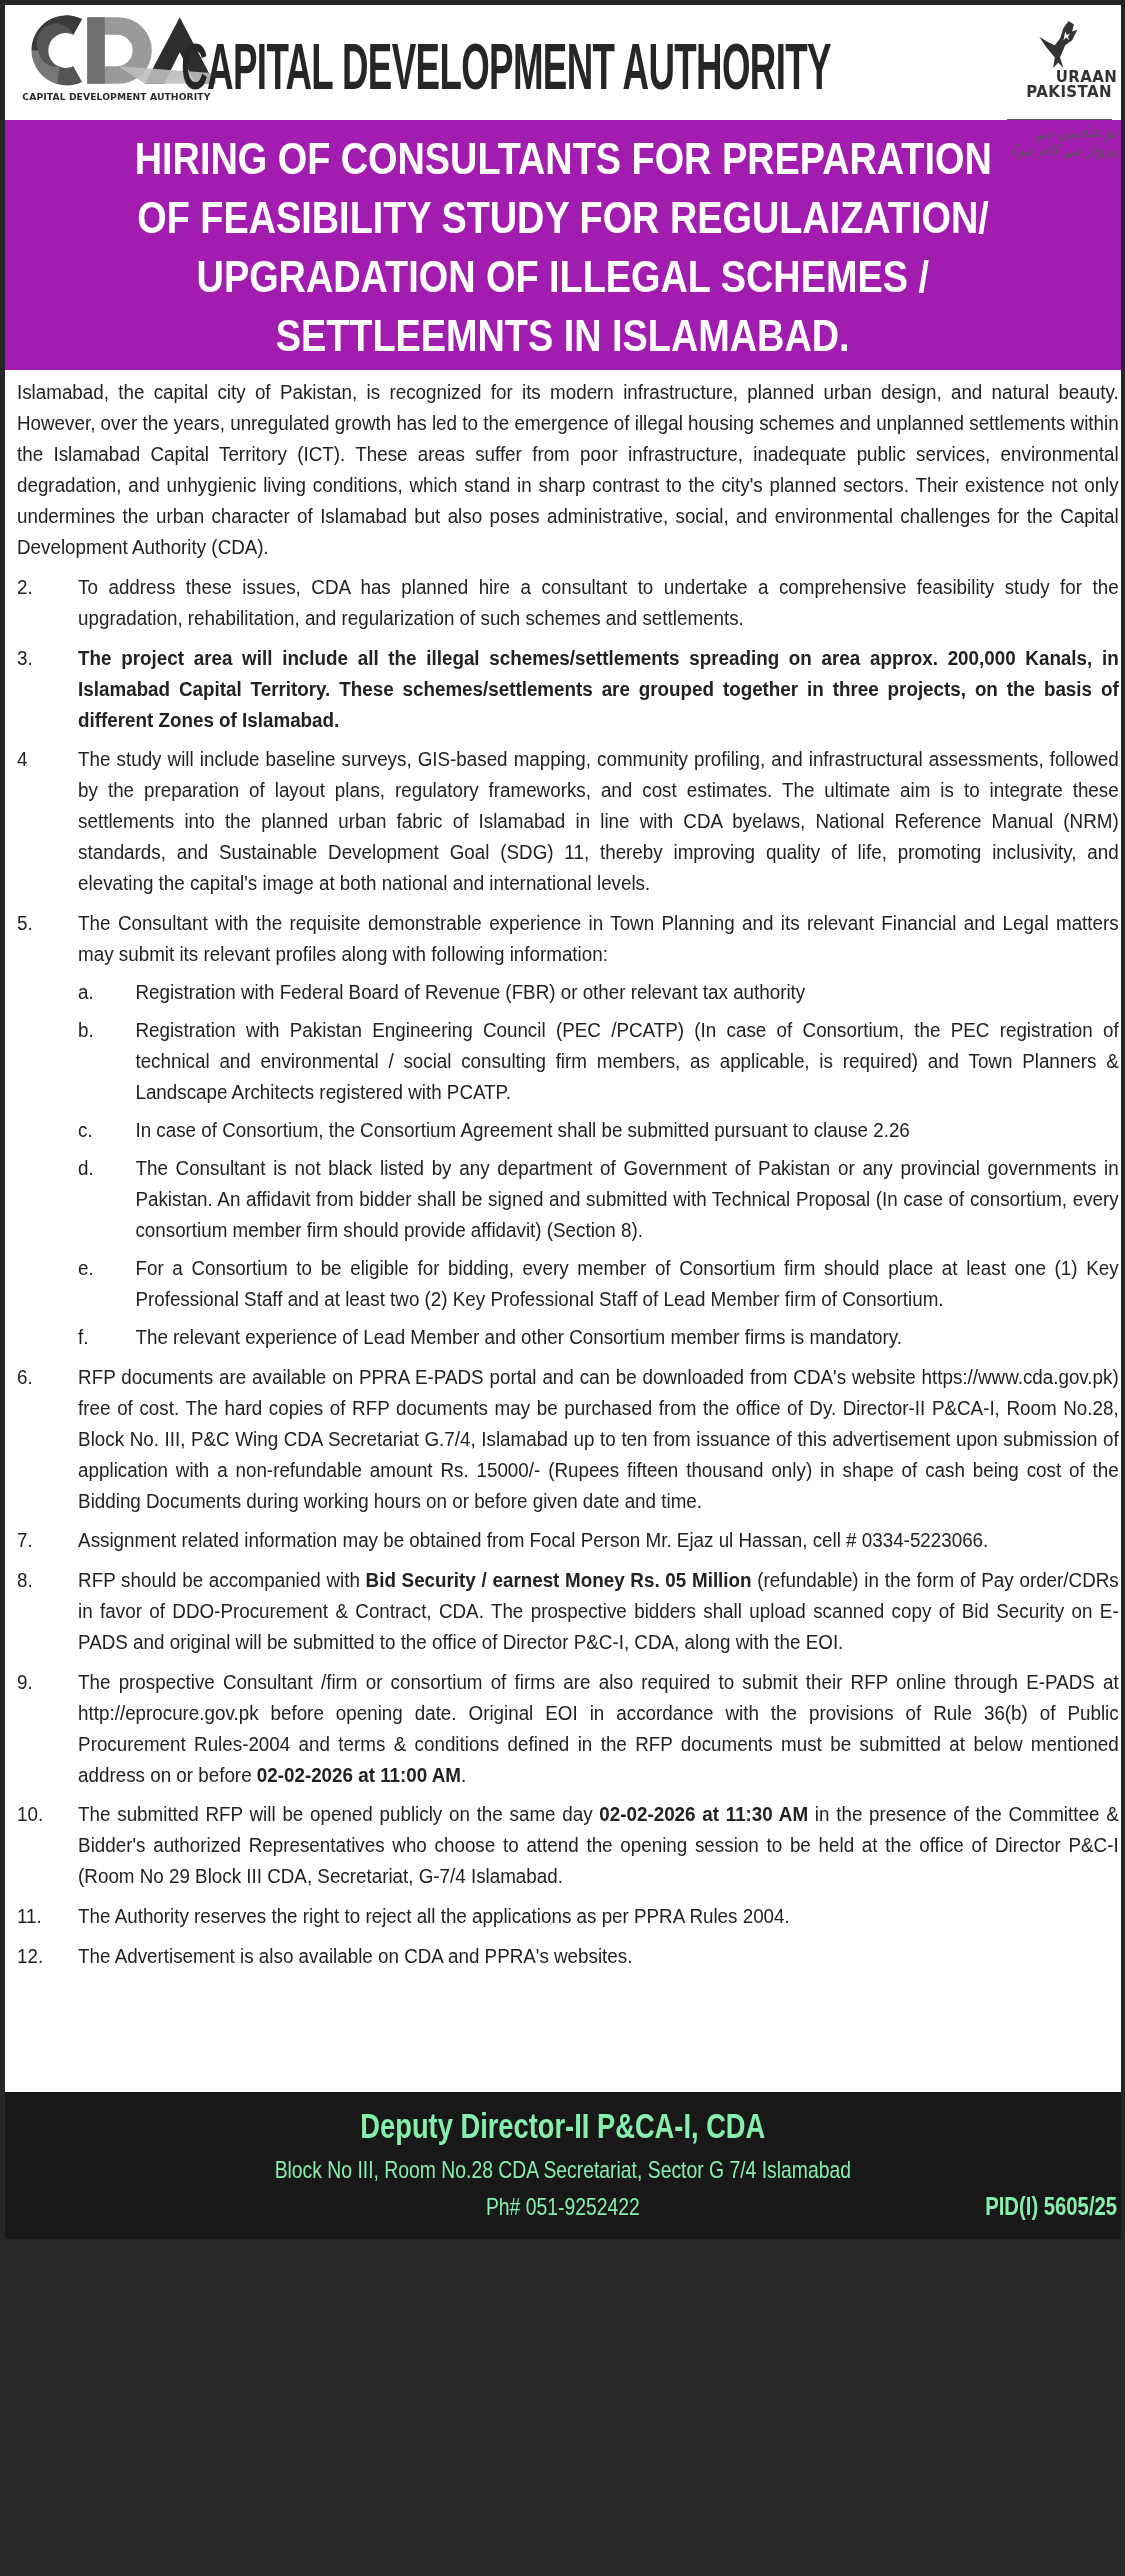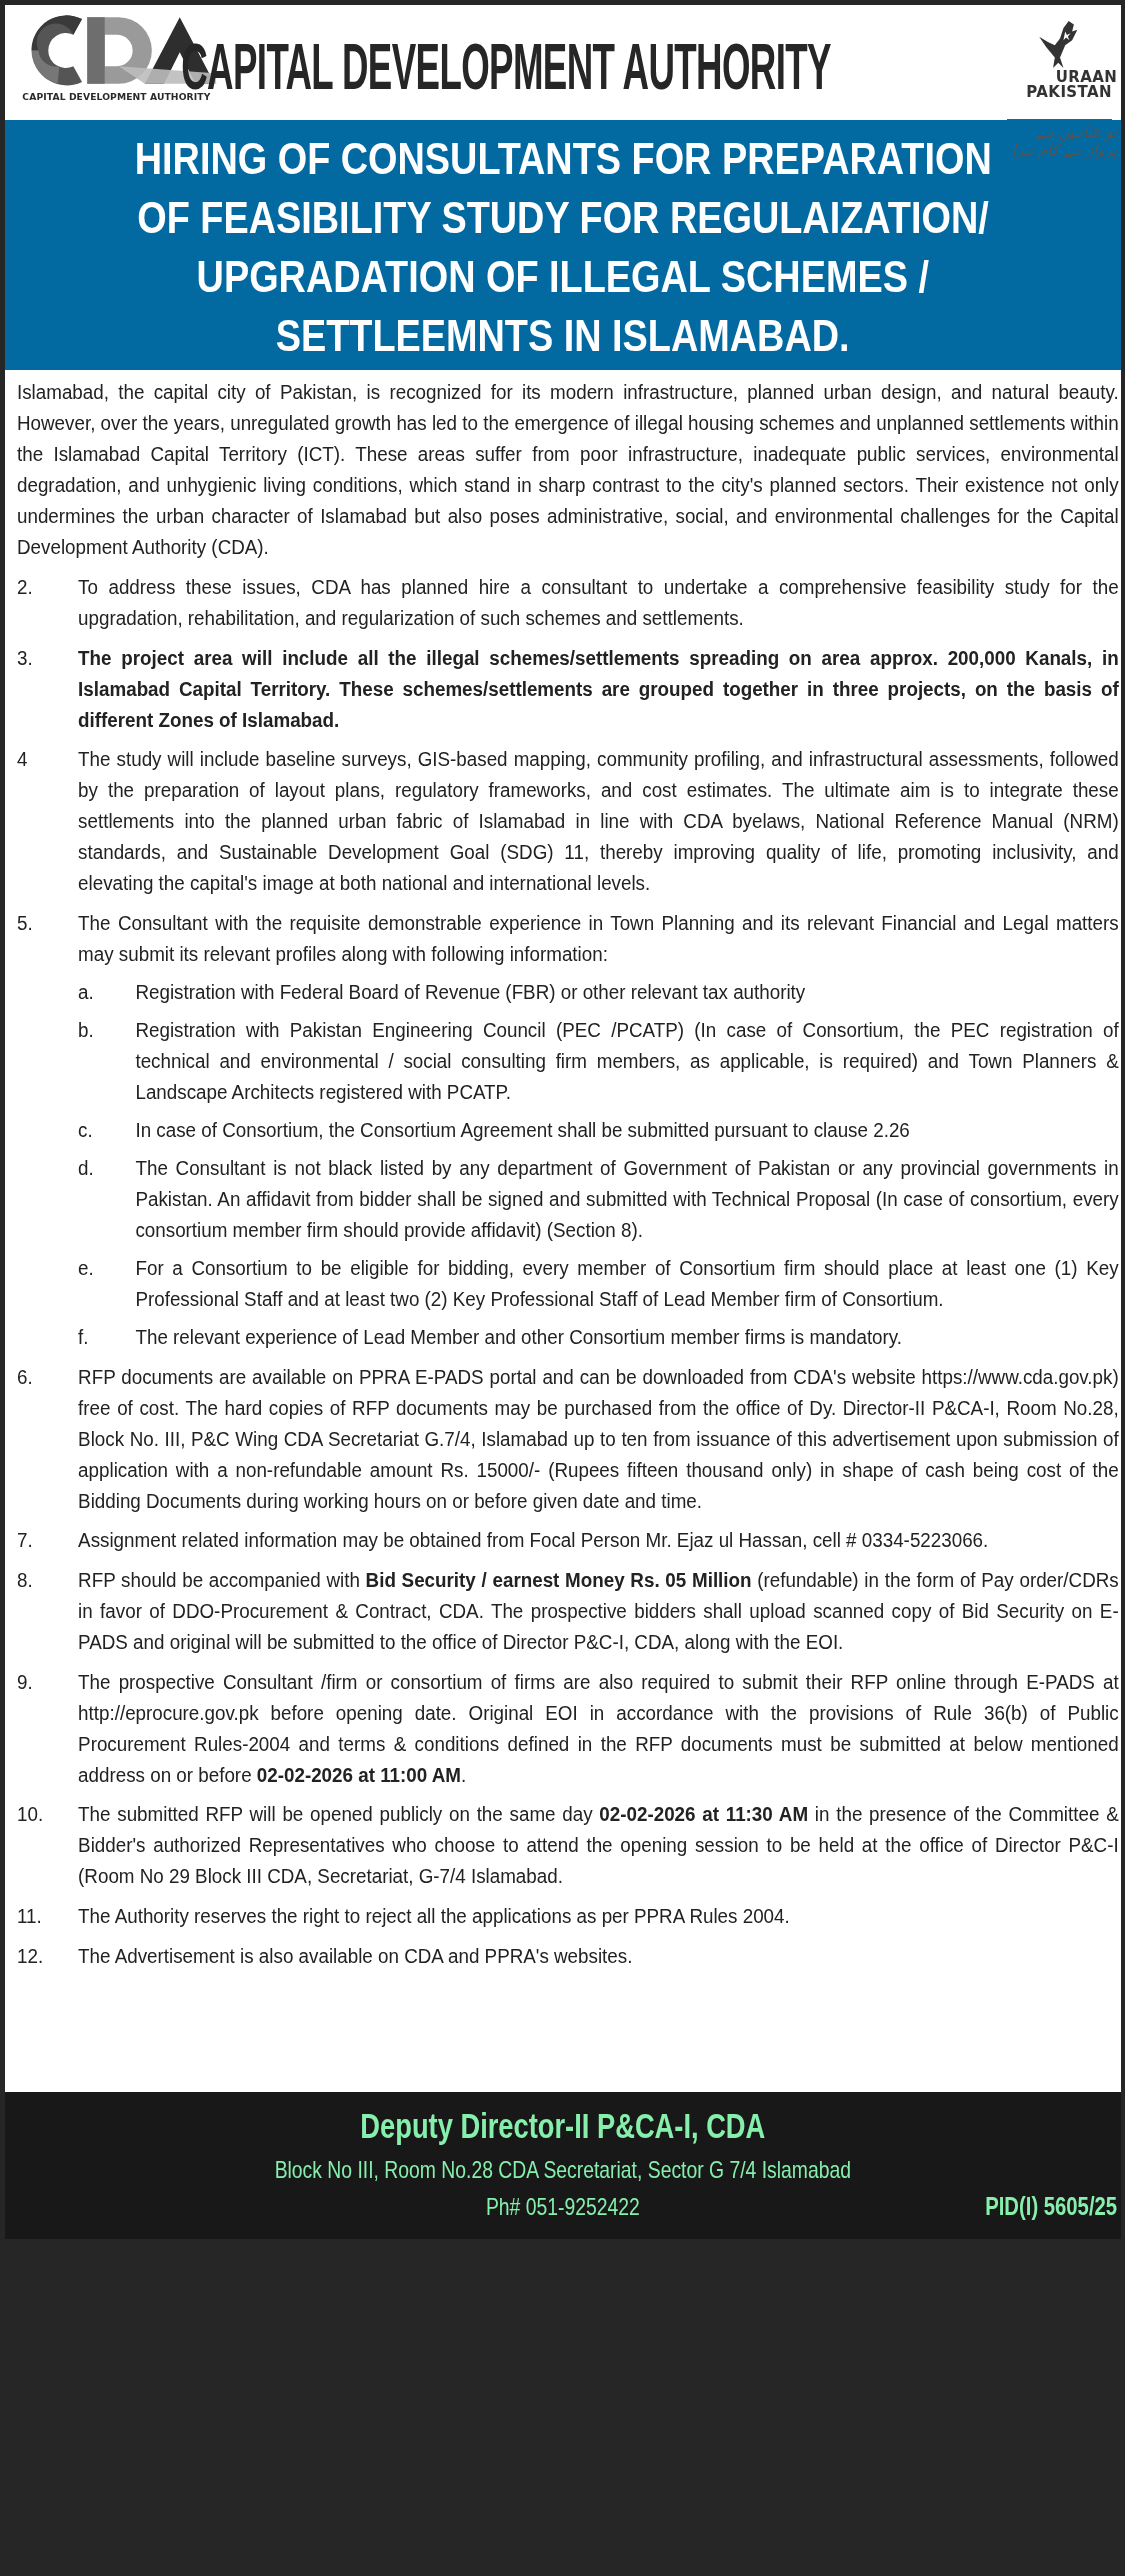--- a/index.html
+++ b/index.html
@@ -31,21 +31,21 @@
   .uraan svg { width: 52px; height: 51px; display: block; margin: 0 auto; }
   .uraan .u1, .uraan .u2 {
     font-family: "DejaVu Sans", sans-serif; font-weight: bold; font-size: 15px; line-height: 15px;
     color: #333; letter-spacing: 0.4px;
   }
   .uraan .u2 { border-bottom: 1.3px solid #555; padding-bottom: 19px; margin: 0 5.2px; }
   .uraan .urdu { font-family: "DejaVu Sans", sans-serif; font-size: 15px; color: #555; margin-top: 2.6px; font-style: italic; }
 
   
   .banner {
-    height: 250px; background: #0369a1; color: #ffffff;
+    height: 250px; background: #a21caf; color: #ffffff;
     display: flex; flex-direction: column; align-items: center; justify-content: center;
     padding-top: 3.5px;
   }
   .banner-line {
     font-family: "Liberation Sans", sans-serif; font-weight: bold; font-size: 44px; line-height: 59px;
     white-space: nowrap; transform: scaleX(0.86); letter-spacing: 0px;
   }
 
   
   .body {

